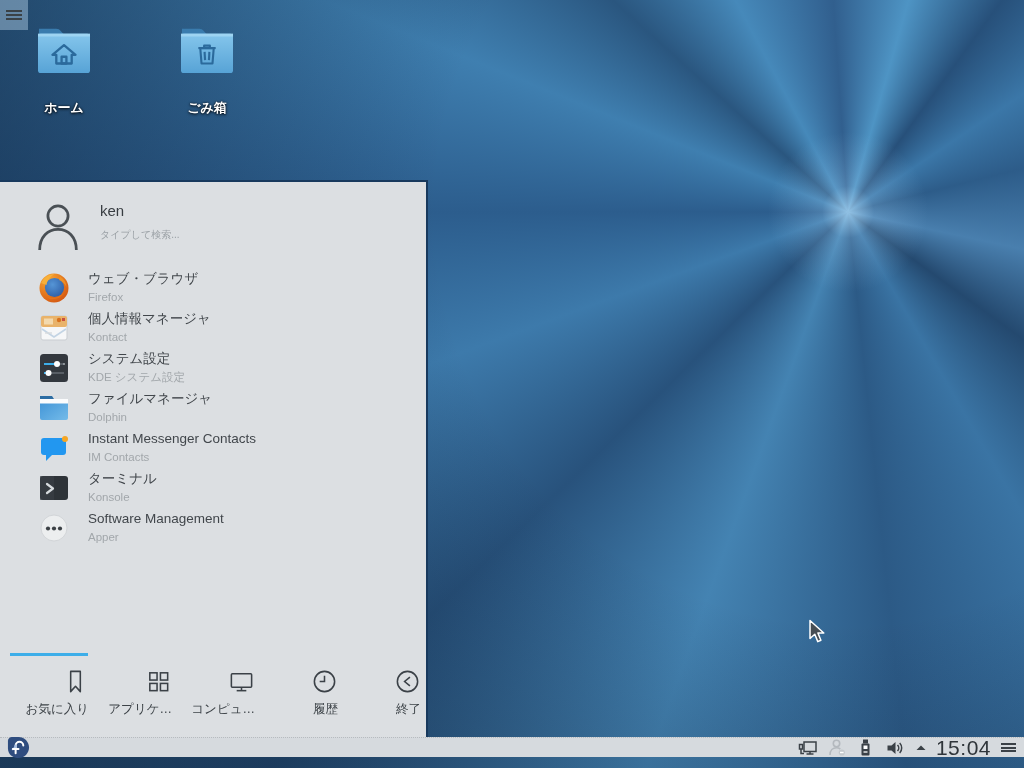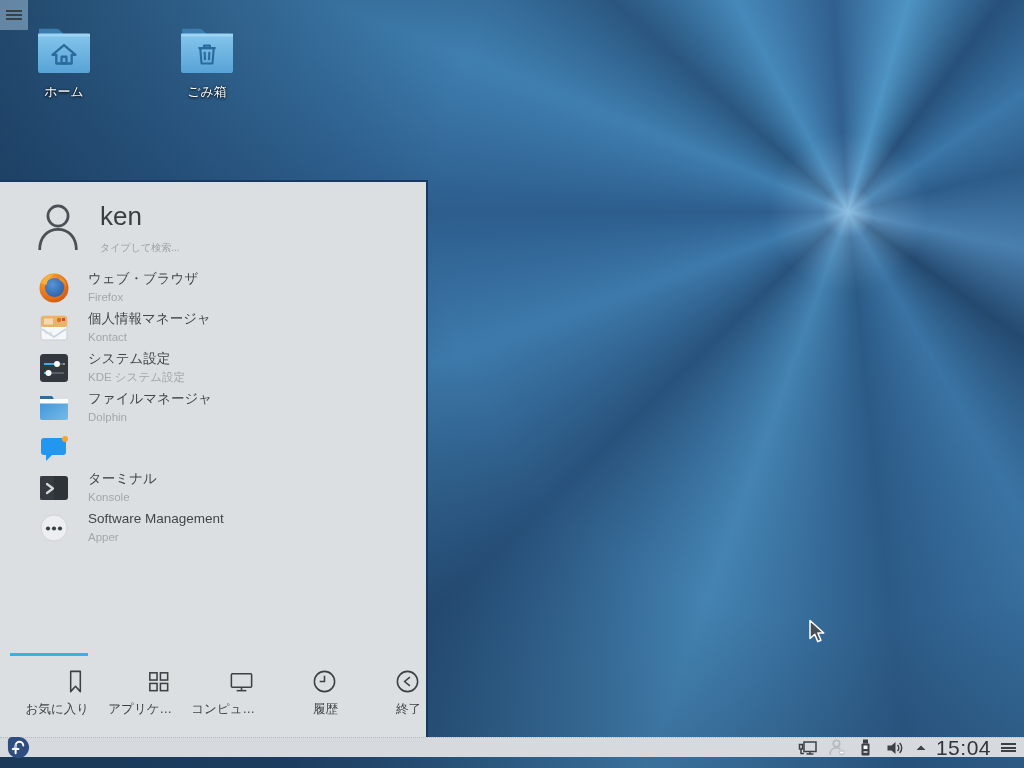--- a/index.html
+++ b/index.html
@@ -26,33 +26,33 @@
     background:rgba(165,195,220,.5); display:flex; align-items:center; justify-content:center;
     cursor:pointer;
   }
   .toolbox .bar { width:16px; height:2.4px; background:#3a4146; margin:1.6px 0; }
 
   
   .desktop-icon { position:absolute; top:24px; width:78px; text-align:center; cursor:pointer; }
   .desktop-icon.home { left:25px; }
   .desktop-icon.trash { left:168px; }
   .di-label {
-    display:inline-block; margin-top:3px; color:#fff; font-size:13px; font-weight:normal;
+    display:inline-block; margin-top:19px; color:#fff; font-size:13px; font-weight:bold;
     text-shadow:0 1px 3px rgba(0,0,0,.9), 0 0 2px rgba(0,0,0,.7);
   }
 
   
   .kickoff {
     position:absolute; left:0; top:180px; width:428px; height:557px;
     background:#dcdfe2; border-top:2px solid #18395d; border-right:2px solid #18395d;
   }
   .ko-header { position:absolute; left:36px; top:20px; display:flex; }
   .ko-header .avatar { width:44px; height:50px; }
   .ko-headtext { margin-left:20px; }
-  .ko-user { font-size:26px; color:#383d42; line-height:1.15; }
+  .ko-user { font-size:15px; color:#383d42; line-height:1.15; }
   .ko-search { margin-top:9px; font-size:10px; color:#9aa0a5; cursor:text; }
 
   .ko-list { position:absolute; left:0; top:86px; width:100%; }
   .ko-item { display:flex; align-items:center; height:40px; padding-left:38px; cursor:pointer; }
   .ko-ic { width:32px; height:32px; flex:0 0 32px; }
   .ko-text { margin-left:18px; }
   .ko-t { font-size:13.5px; color:#41464b; line-height:1.2; }
   .ko-s { font-size:11.5px; color:#a2a7ab; line-height:1.2; margin-top:4px; }
 
   .ko-indicator { position:absolute; left:10px; top:471px; width:78px; height:3px; background:#3daee9; }
@@ -217,20 +217,24 @@
           <div class="ko-s">Dolphin</div>
         </div>
       </div>
 
       <div class="ko-item">
         <svg class="ko-ic" viewBox="0 0 32 32">
           <rect x="3" y="6" width="25" height="17" rx="3" fill="#2297f0"></rect>
           <path d="M8,22 v7 l7,-7 z" fill="#2297f0"></path>
           <circle cx="27" cy="7" r="3" fill="#f6a623"></circle>
         </svg>
+        <div class="ko-text">
+          <div class="ko-t">Instant Messenger Contacts</div>
+          <div class="ko-s">IM Contacts</div>
+        </div>
       </div>
 
       <div class="ko-item">
         <svg class="ko-ic" viewBox="0 0 32 32">
           <rect x="2" y="4" width="28" height="24" rx="3" fill="#2e3338"></rect>
           <path d="M2,4 h14 v24 h-14 z" fill="#3a4046" opacity=".65"></path>
           <path d="M9,12 l6,4.5 -6,4.5" stroke="#d7dbde" stroke-width="2.2" fill="none" stroke-linecap="round" stroke-linejoin="round"></path>
         </svg>
         <div class="ko-text">
           <div class="ko-t">ターミナル</div>

